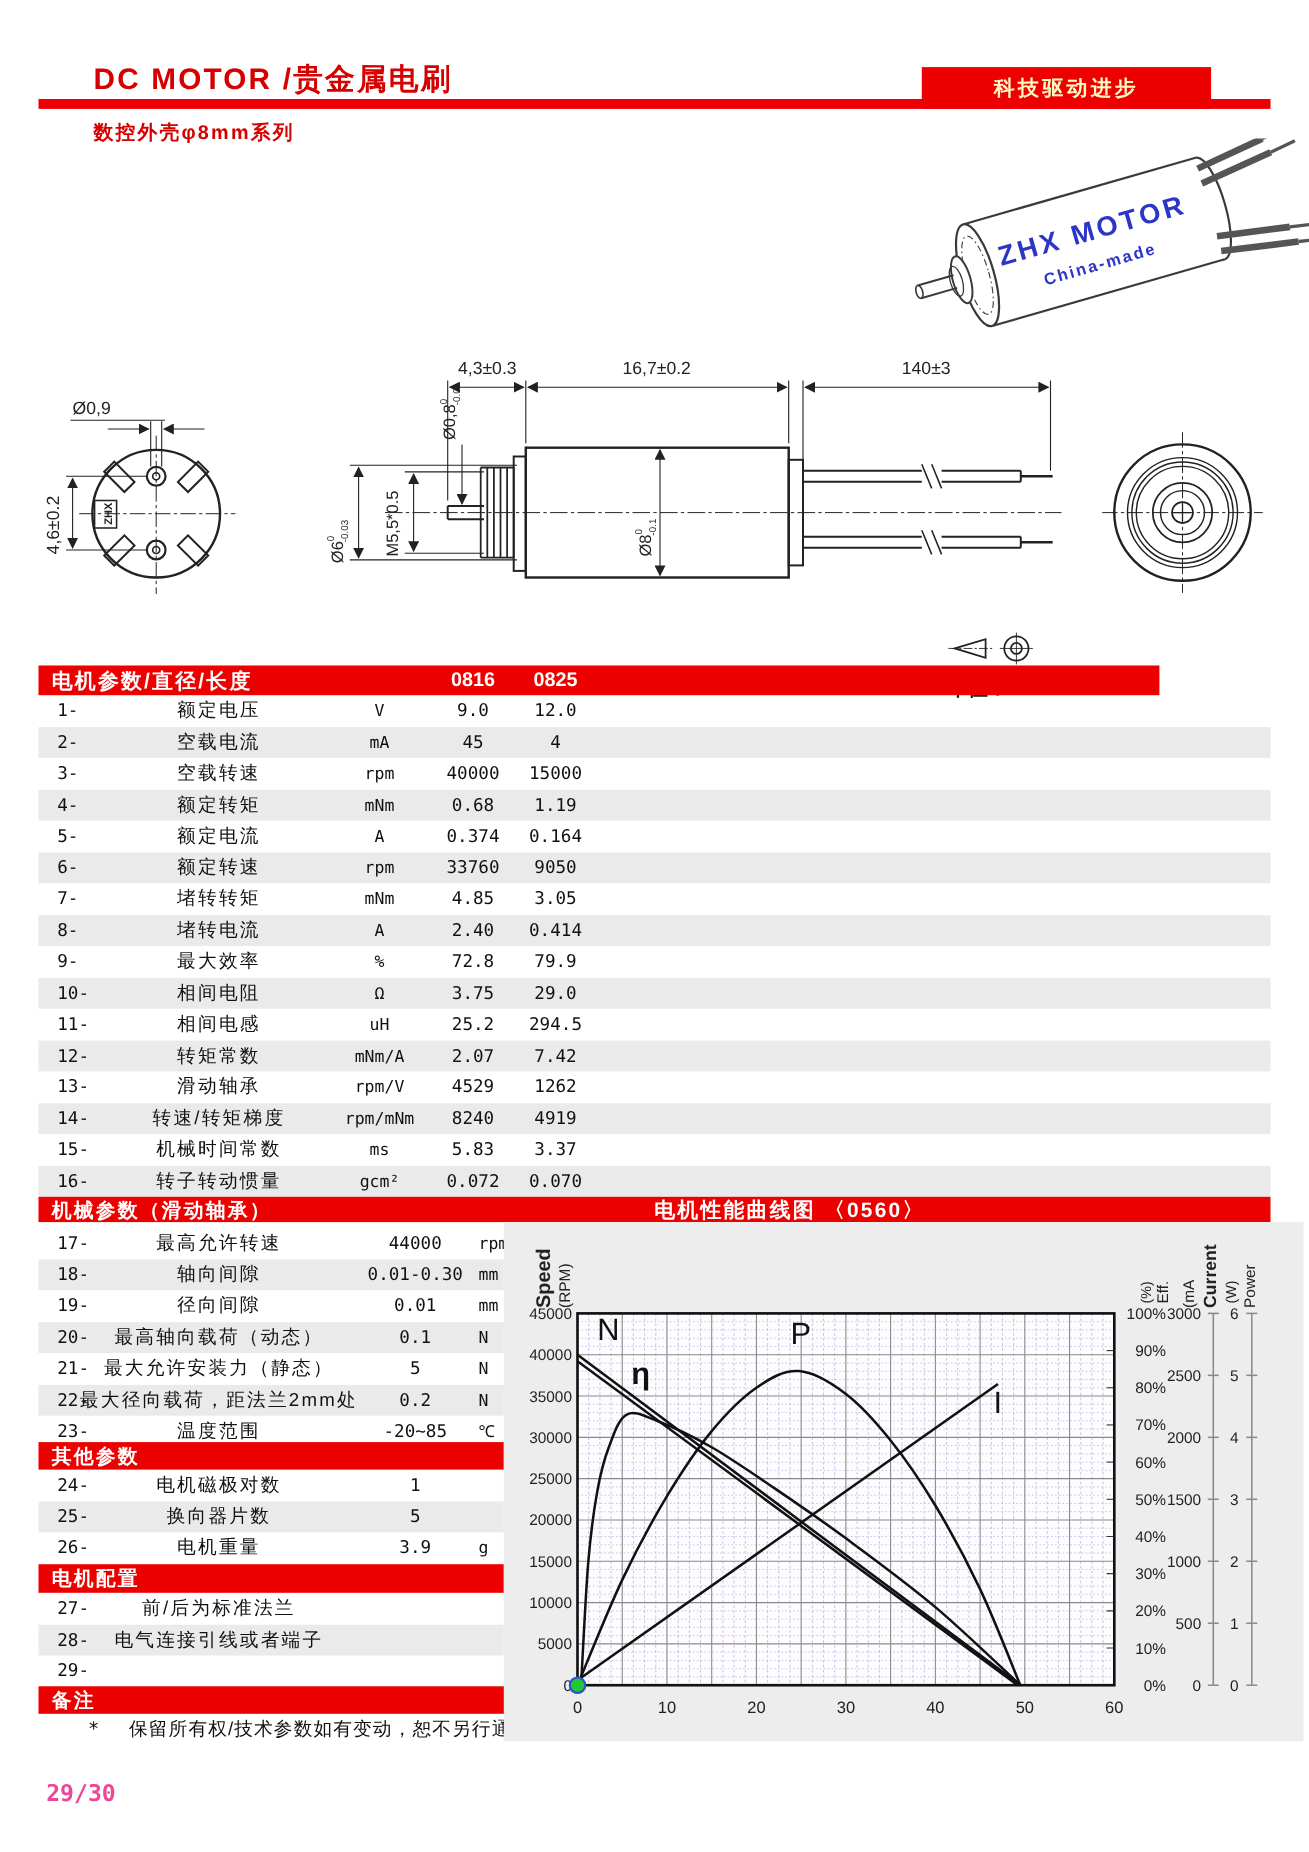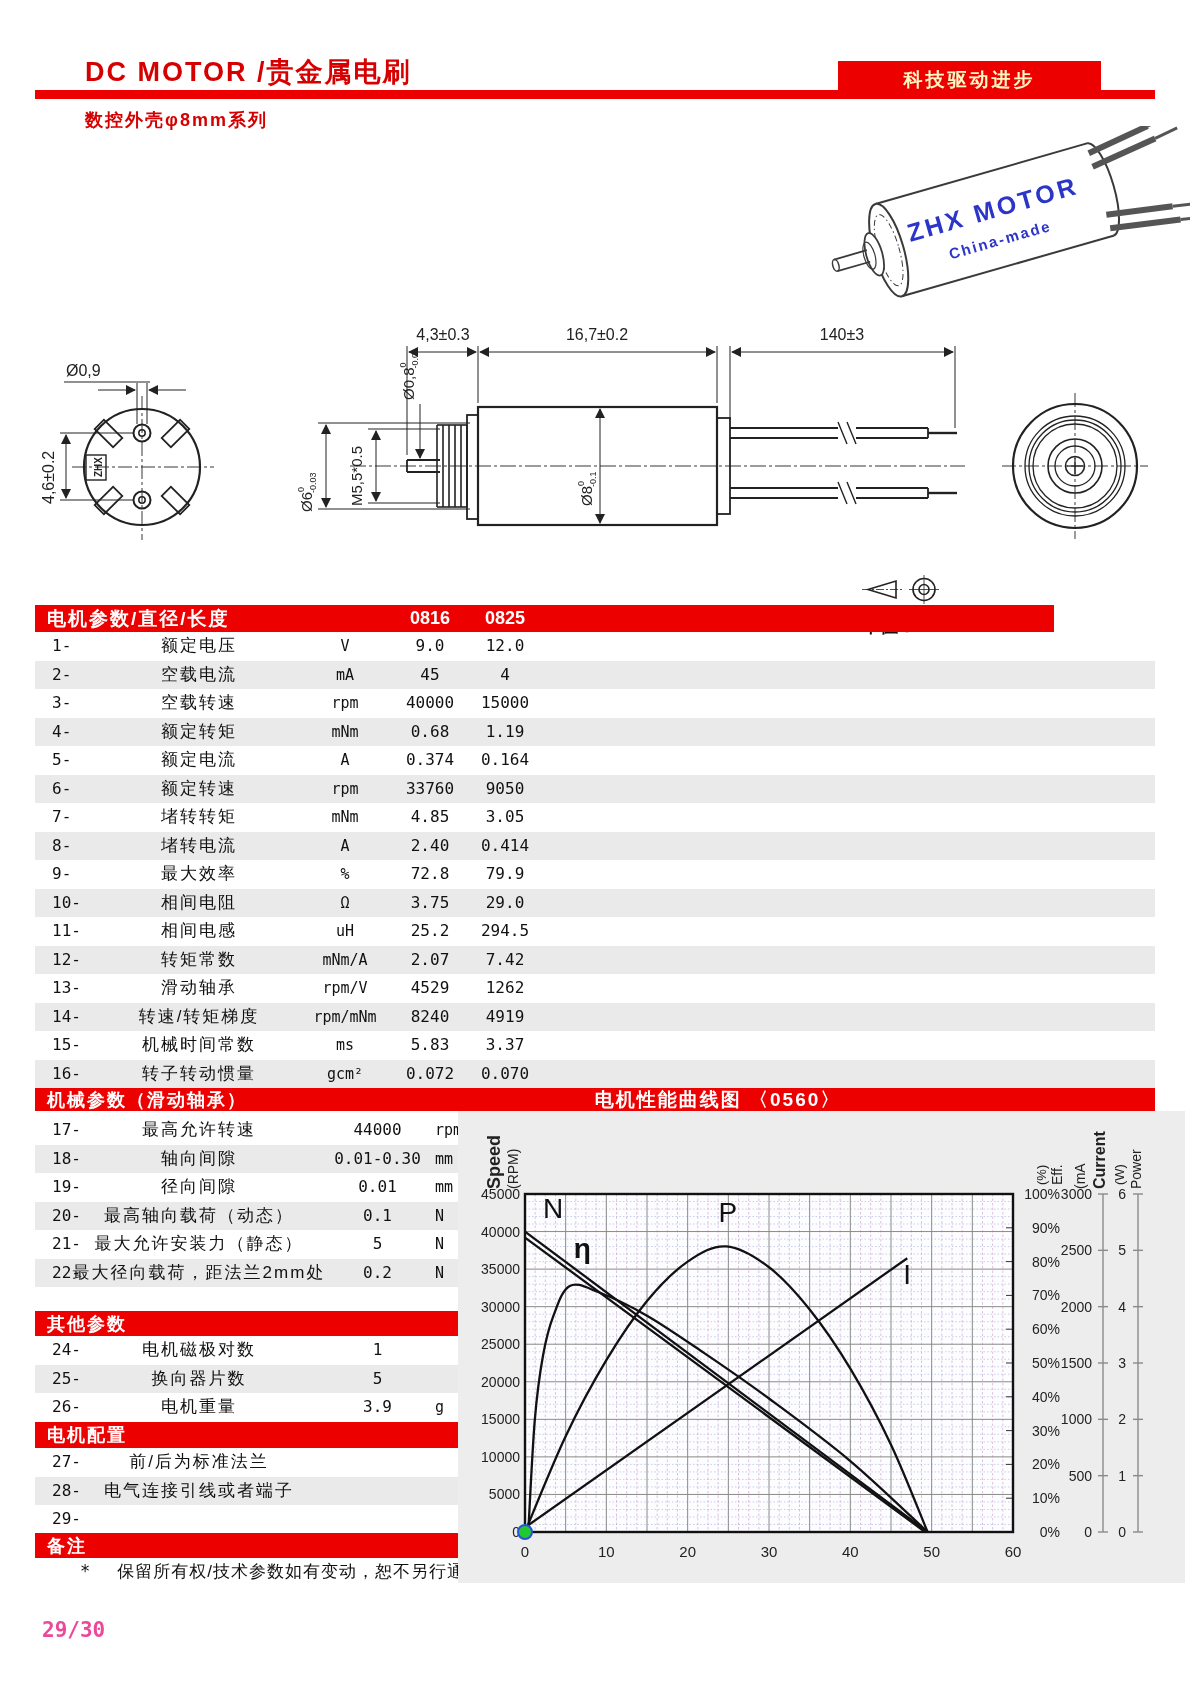--- a/index.html
+++ b/index.html
@@ -394,20 +394,26 @@
         <span class="c-no">21-</span>
         <span class="c-name">最大允许安装力（静态）</span>
         <span class="c-val">5</span>
         <span class="c-unit2">N</span>
       </div>
       <div class="trow alt">
         <span class="c-no">22-</span>
         <span class="c-name">最大径向载荷，距法兰2mm处</span>
         <span class="c-val">0.2</span>
         <span class="c-unit2">N</span>
+      </div>
+      <div class="trow">
+        <span class="c-no">23-</span>
+        <span class="c-name">温度范围</span>
+        <span class="c-val">-20~85</span>
+        <span class="c-unit2">℃</span>
       </div>
     </div>
 
   <div class="abs redbar" id="other-bar">
     <span>其他参数</span>
   </div>
   <div class="abs" id="other-rows">
       <div class="trow">
         <span class="c-no">24-</span>
         <span class="c-name">电机磁极对数</span>

